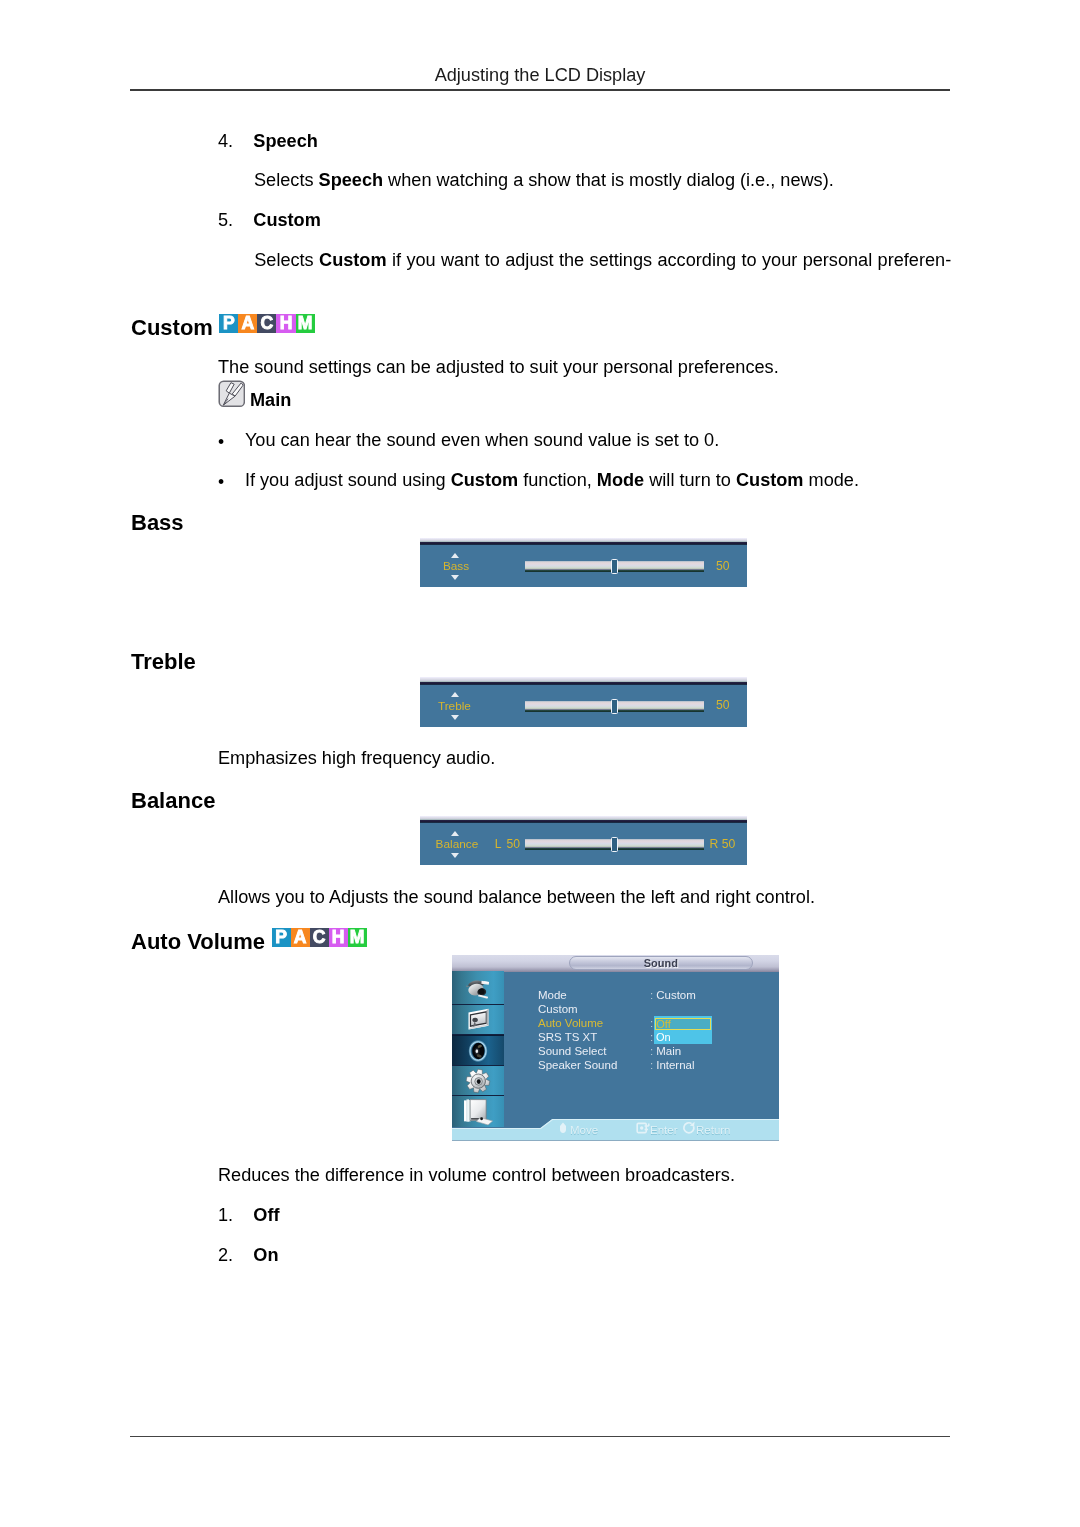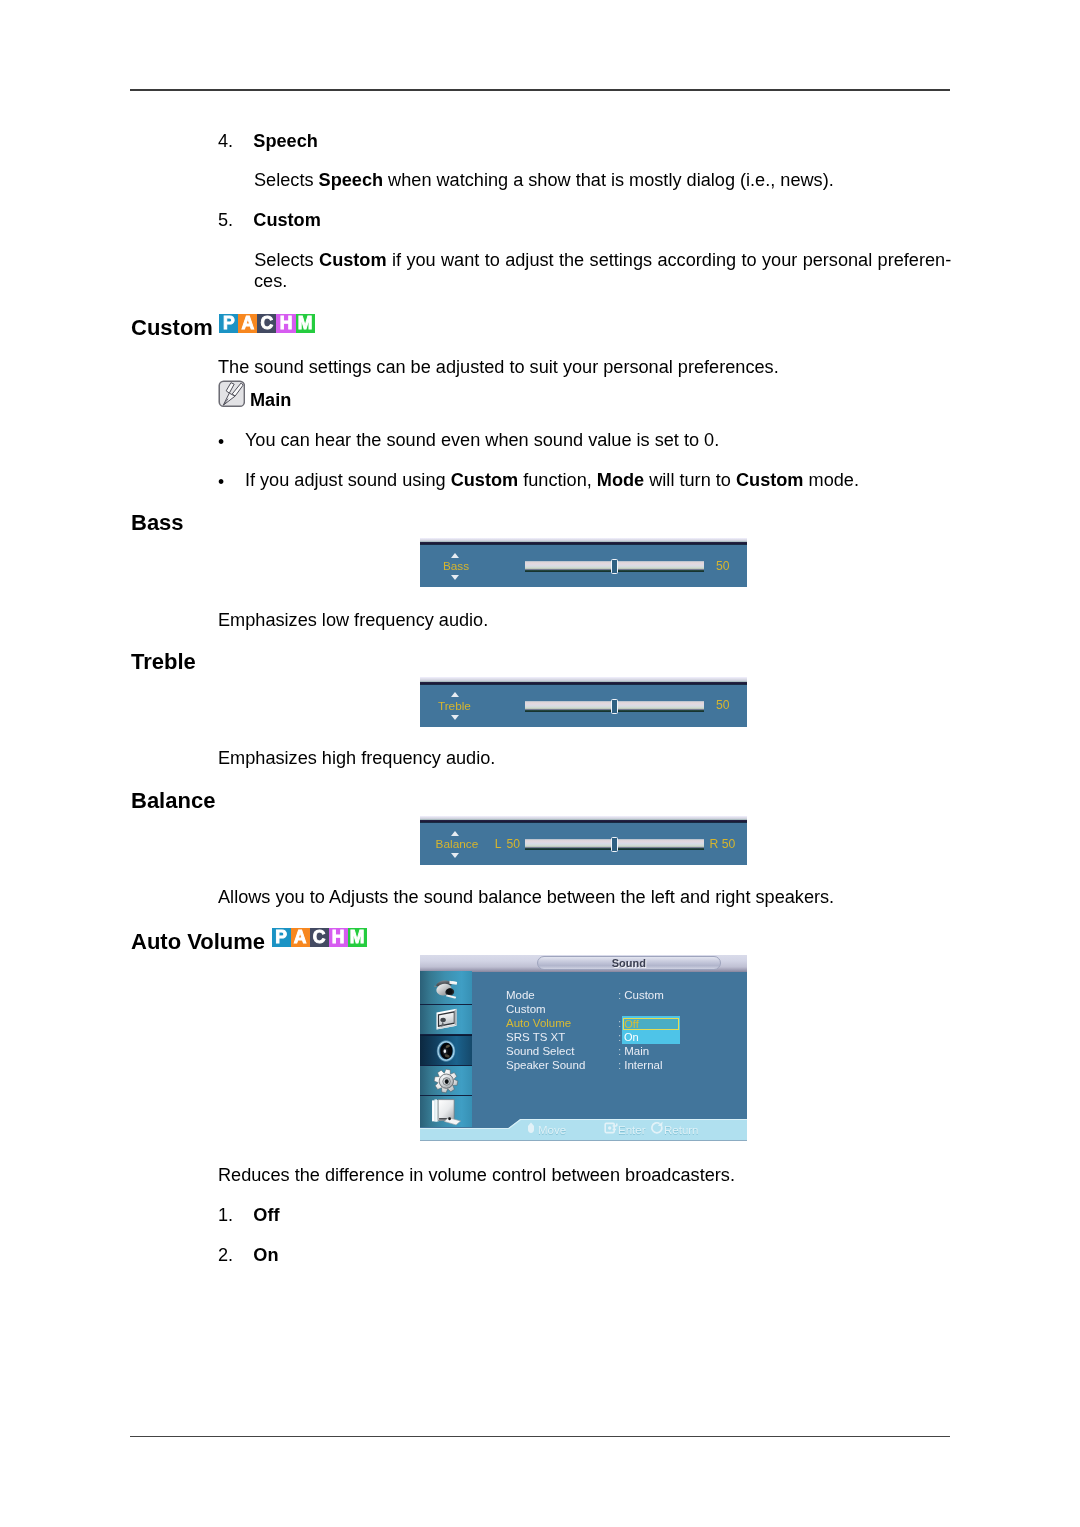--- a/index.html
+++ b/index.html
@@ -60,21 +60,21 @@
             border-right:4.5px solid transparent;}
   .sl-arrow.up{border-bottom:5px solid #e6ecf2;}
   .sl-arrow.dn{border-top:5px solid #e6ecf2;}
   .sl-track{position:absolute;height:11px;
             background:linear-gradient(180deg,#aebdcb 0%,#dfd6da 14%,#e3d9df 26%,#d8dbe6 42%,#d3dcd6 58%,#c2cdbf 68%,#7a7f96 77%,#24453f 86%,#16332f 96%,#2a4a54 100%);}
   .sl-knob{position:absolute;width:7.5px;height:15px;background:#2f6082;
            border:1.3px solid #f0f4fa;border-radius:1.5px;box-sizing:border-box;}
   .sl-val{position:absolute;color:#d6b52e;font-size:12.2px;}
 
   
-  .menu{position:absolute;box-sizing:border-box;background:#42759b;}
+  .menu{position:absolute;box-sizing:border-box;background:#42759b;margin-left:32px;}
   .menu-titlebar{position:absolute;left:0;top:0;right:0;height:17px;
         background:linear-gradient(#d9dbea 0%,#d2d4e5 35%,#bfc0d3 70%,#8e8ca4 97%,#56506a 100%);}
   .menu-titlepill{position:absolute;height:14px;border-radius:7px;
         background:linear-gradient(#e3e5f0 0%,#c6c9dc 40%,#b1b5cc 72%,#cfd2e2 100%);
         border:1px solid #9ea4bd;box-sizing:border-box;}
   .menu-title{position:absolute;text-align:center;color:#3b3f51;font-size:11px;
         font-weight:700;text-shadow:1px 1px 0 #f2f3f8;}
   .menu-side{position:absolute;left:0;width:52px;
         background:linear-gradient(90deg,#2b6078 0%,#35778f 18%,#3d8fae 48%,#3f9ec4 80%,#3790b4 100%);}
   .menu-side .cell{position:relative;box-sizing:border-box;
@@ -100,39 +100,39 @@
   .cell:nth-child(3) .sideicon{width:19.5px;height:22.4px;}
   .cell:nth-child(4) .sideicon{width:24.2px;height:24.2px;}
   .cell:nth-child(5) .sideicon{width:31.5px;height:26.7px;margin-left:1px;}
   .fico{display:inline-block;width:14px;height:11px;vertical-align:-1px;}
 </style>
 </head>
 <body>
 
 <div class="page">
 
+  <div class="hdr-title">Adjusting the LCD Display</div>
   <div class="hdr-rule"></div>
   <div class="ftr-rule"></div>
 
   <div class="numitem" style="left:218px;top:130.5px;width:400px;">
     <span class="n">4.</span>
     <span class="t">Speech</span>
   </div>
   <div class="para" style="left:254px;top:170px;width:696px;white-space:nowrap;">
     <span>Selects </span><b>Speech</b><span> when watching a show that is mostly dialog (i.e., news).</span>
   </div>
 
   <div class="numitem" style="left:218px;top:210.3px;width:400px;">
     <span class="n">5.</span>
     <span class="t">Custom</span>
   </div>
   <div class="para" style="left:254.2px;top:250.2px;width:695.5px;white-space:nowrap;word-spacing:0.33px;">
     <span>Selects </span><b>Custom</b><span> if you want to adjust the settings according to your personal preferen-</span>
   </div>
-  <div class="para" style="left:254px;top:271.2px;width:700px;white-space:nowrap;">ces.</div>
 
   <h2 class="sec" style="left:131px;top:314.5px;">
     <span>Custom</span><span class="pachm"><span class="c0">P</span><span class="c1">A</span><span class="c2">C</span><span class="c3">H</span><span class="c4">M</span></span>
   </h2>
 
   <div class="para" style="left:218px;top:356.8px;width:700px;white-space:nowrap;">The sound settings can be adjusted to suit your personal preferences.</div>
 
   <div class="note" style="left:217.7px;top:390px;">
     <svg class="note-ico" viewBox="0 0 29 29">
       <rect x="1.3" y="1.3" width="26.4" height="26.4" rx="4.6" ry="4.6" fill="#e2e2e5" stroke="#6c6c74" stroke-width="1.6"></rect>
@@ -147,27 +147,26 @@
   <div class="bul" style="left:218.4px;top:429.9px;">
     <span class="dot">•</span>
     <span class="bt">You can hear the sound even when sound value is set to 0.</span>
   </div>
   <div class="bul" style="left:218.4px;top:469.6px;">
     <span class="dot">•</span>
     <span class="bt"><span>If you adjust sound using </span><b>Custom</b><span> function, </span><b>Mode</b><span> will turn to </span><b>Custom</b><span> mode.</span></span>
   </div>
 
   <h2 class="sec" style="left:131px;top:512px;">Bass</h2>
-  <div class="para" style="left:218px;top:610px;width:700px;">Emphasizes low frequency audio.</div>
 
   <h2 class="sec" style="left:131px;top:651.2px;">Treble</h2>
   <div class="para" style="left:218px;top:748px;width:700px;">Emphasizes high frequency audio.</div>
 
   <h2 class="sec" style="left:131px;top:789.7px;">Balance</h2>
-  <div class="para" style="left:218px;top:887px;width:740px;">Allows you to Adjusts the sound balance between the left and right speakers.</div>
+  <div class="para" style="left:218px;top:887px;width:740px;">Allows you to Adjusts the sound balance between the left and right control.</div>
 
   <h2 class="sec" style="left:131px;top:928.6px;">
     <span>Auto Volume</span><span class="pachm"><span class="c0">P</span><span class="c1">A</span><span class="c2">C</span><span class="c3">H</span><span class="c4">M</span></span>
   </h2>
   <div class="para" style="left:218px;top:1165px;width:740px;">Reduces the difference in volume control between broadcasters.</div>
   <div class="numitem" style="left:218px;top:1205px;width:300px;">
     <span class="n">1.</span>
     <span class="t">Off</span>
   </div>
   <div class="numitem" style="left:218px;top:1245px;width:300px;">

